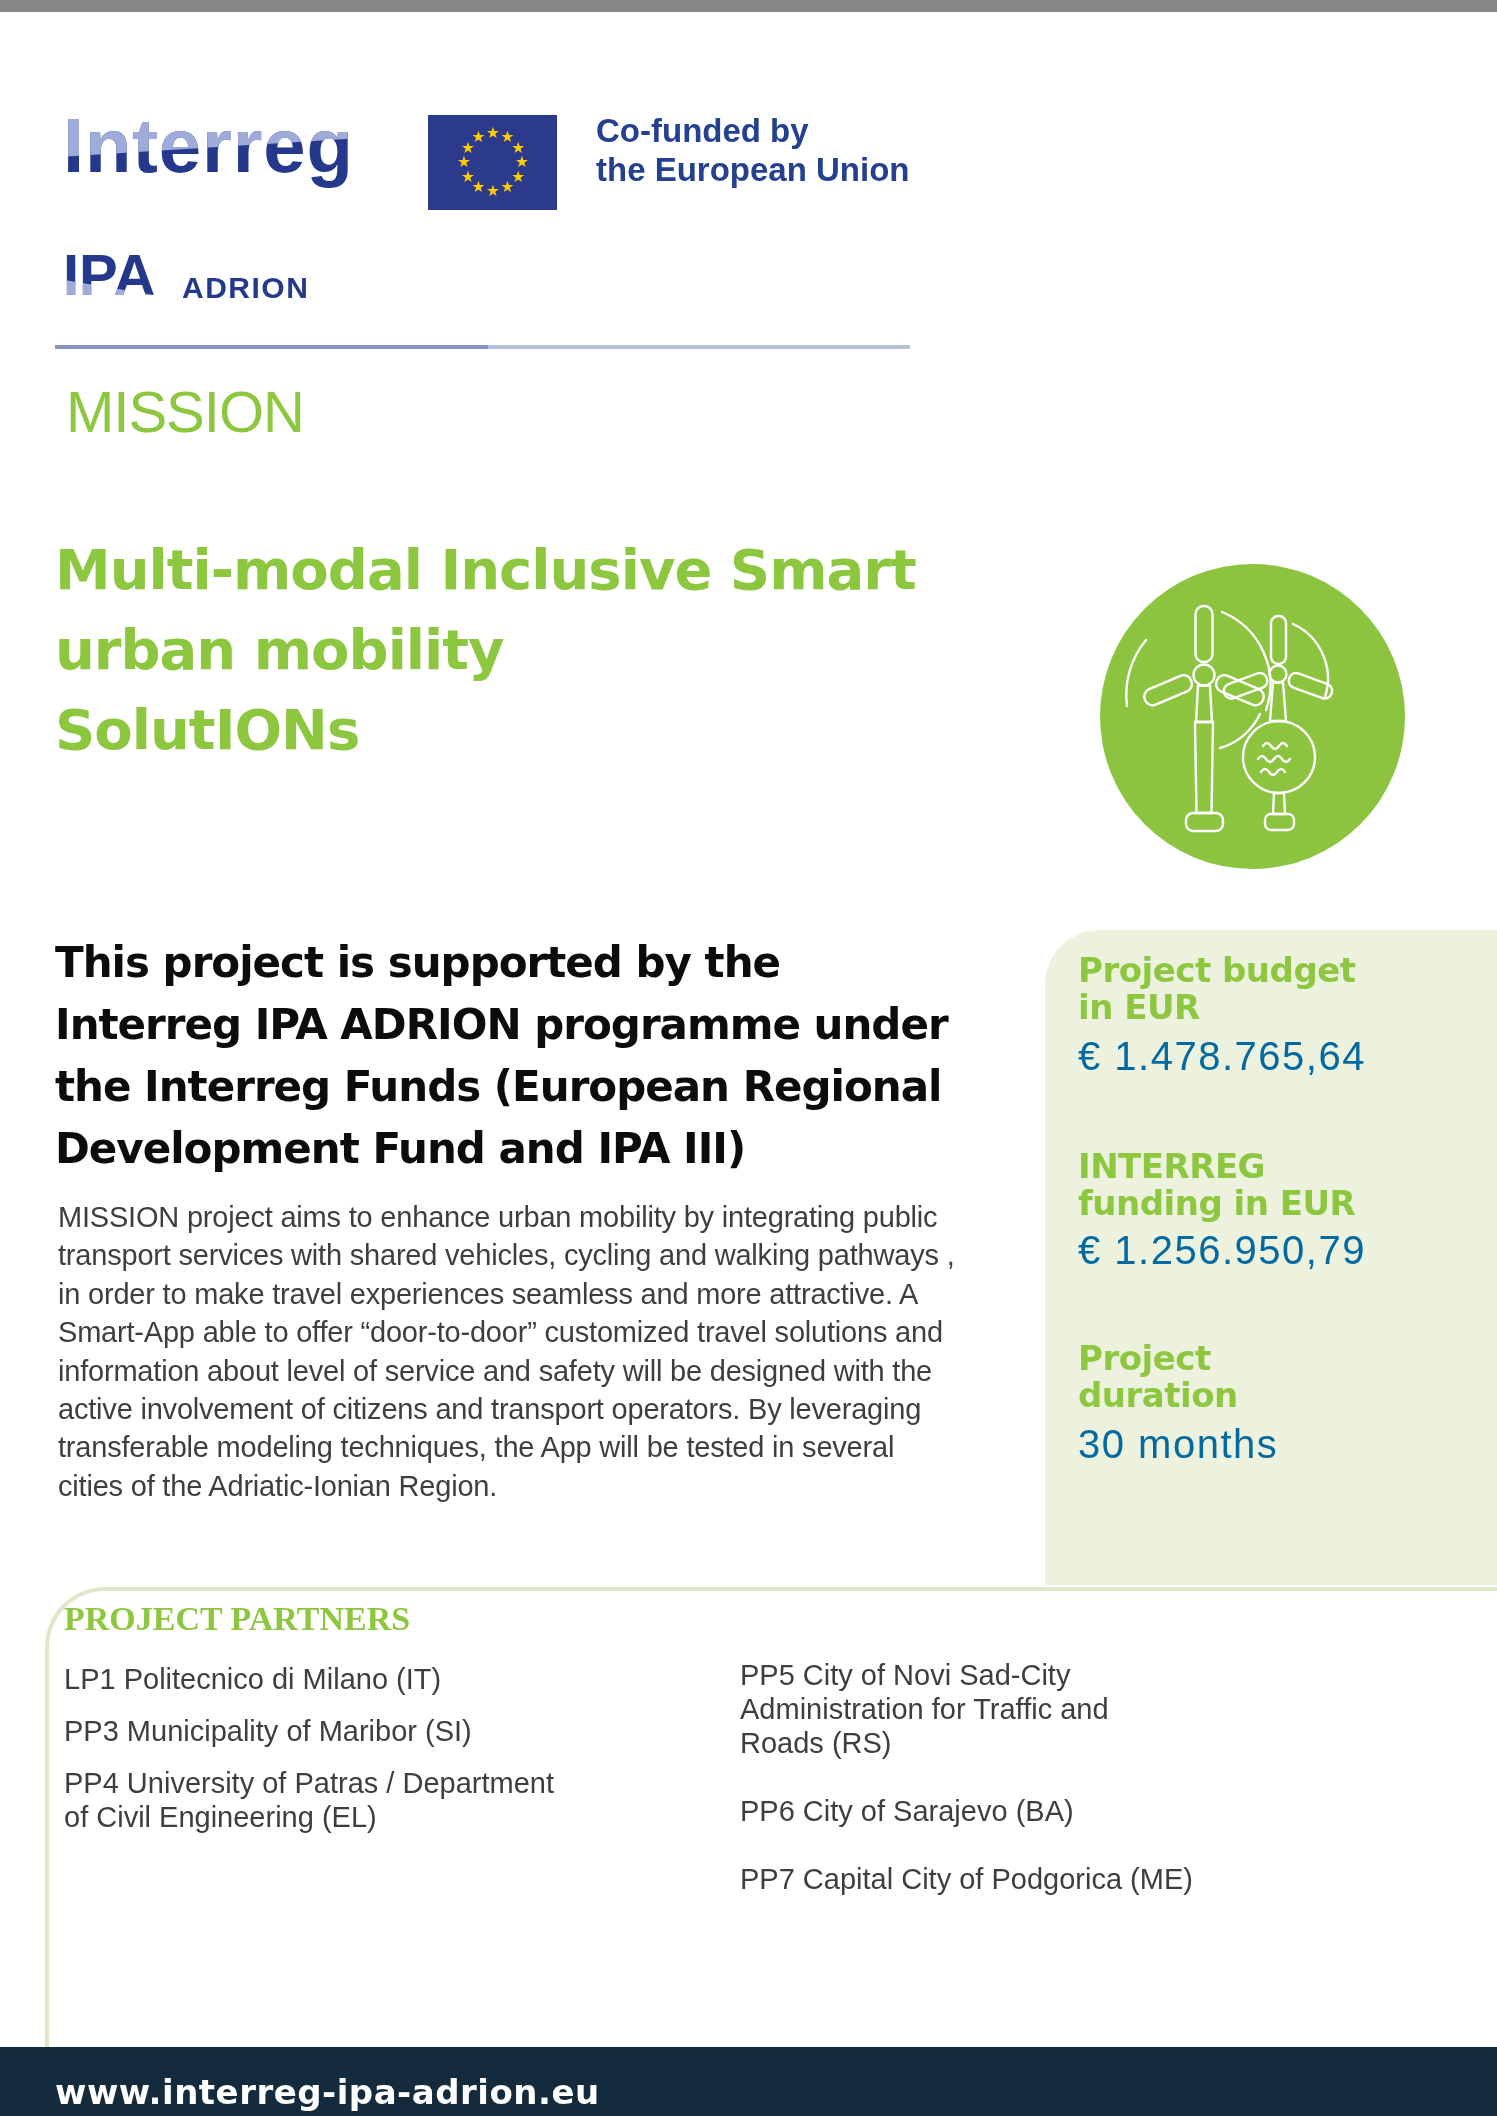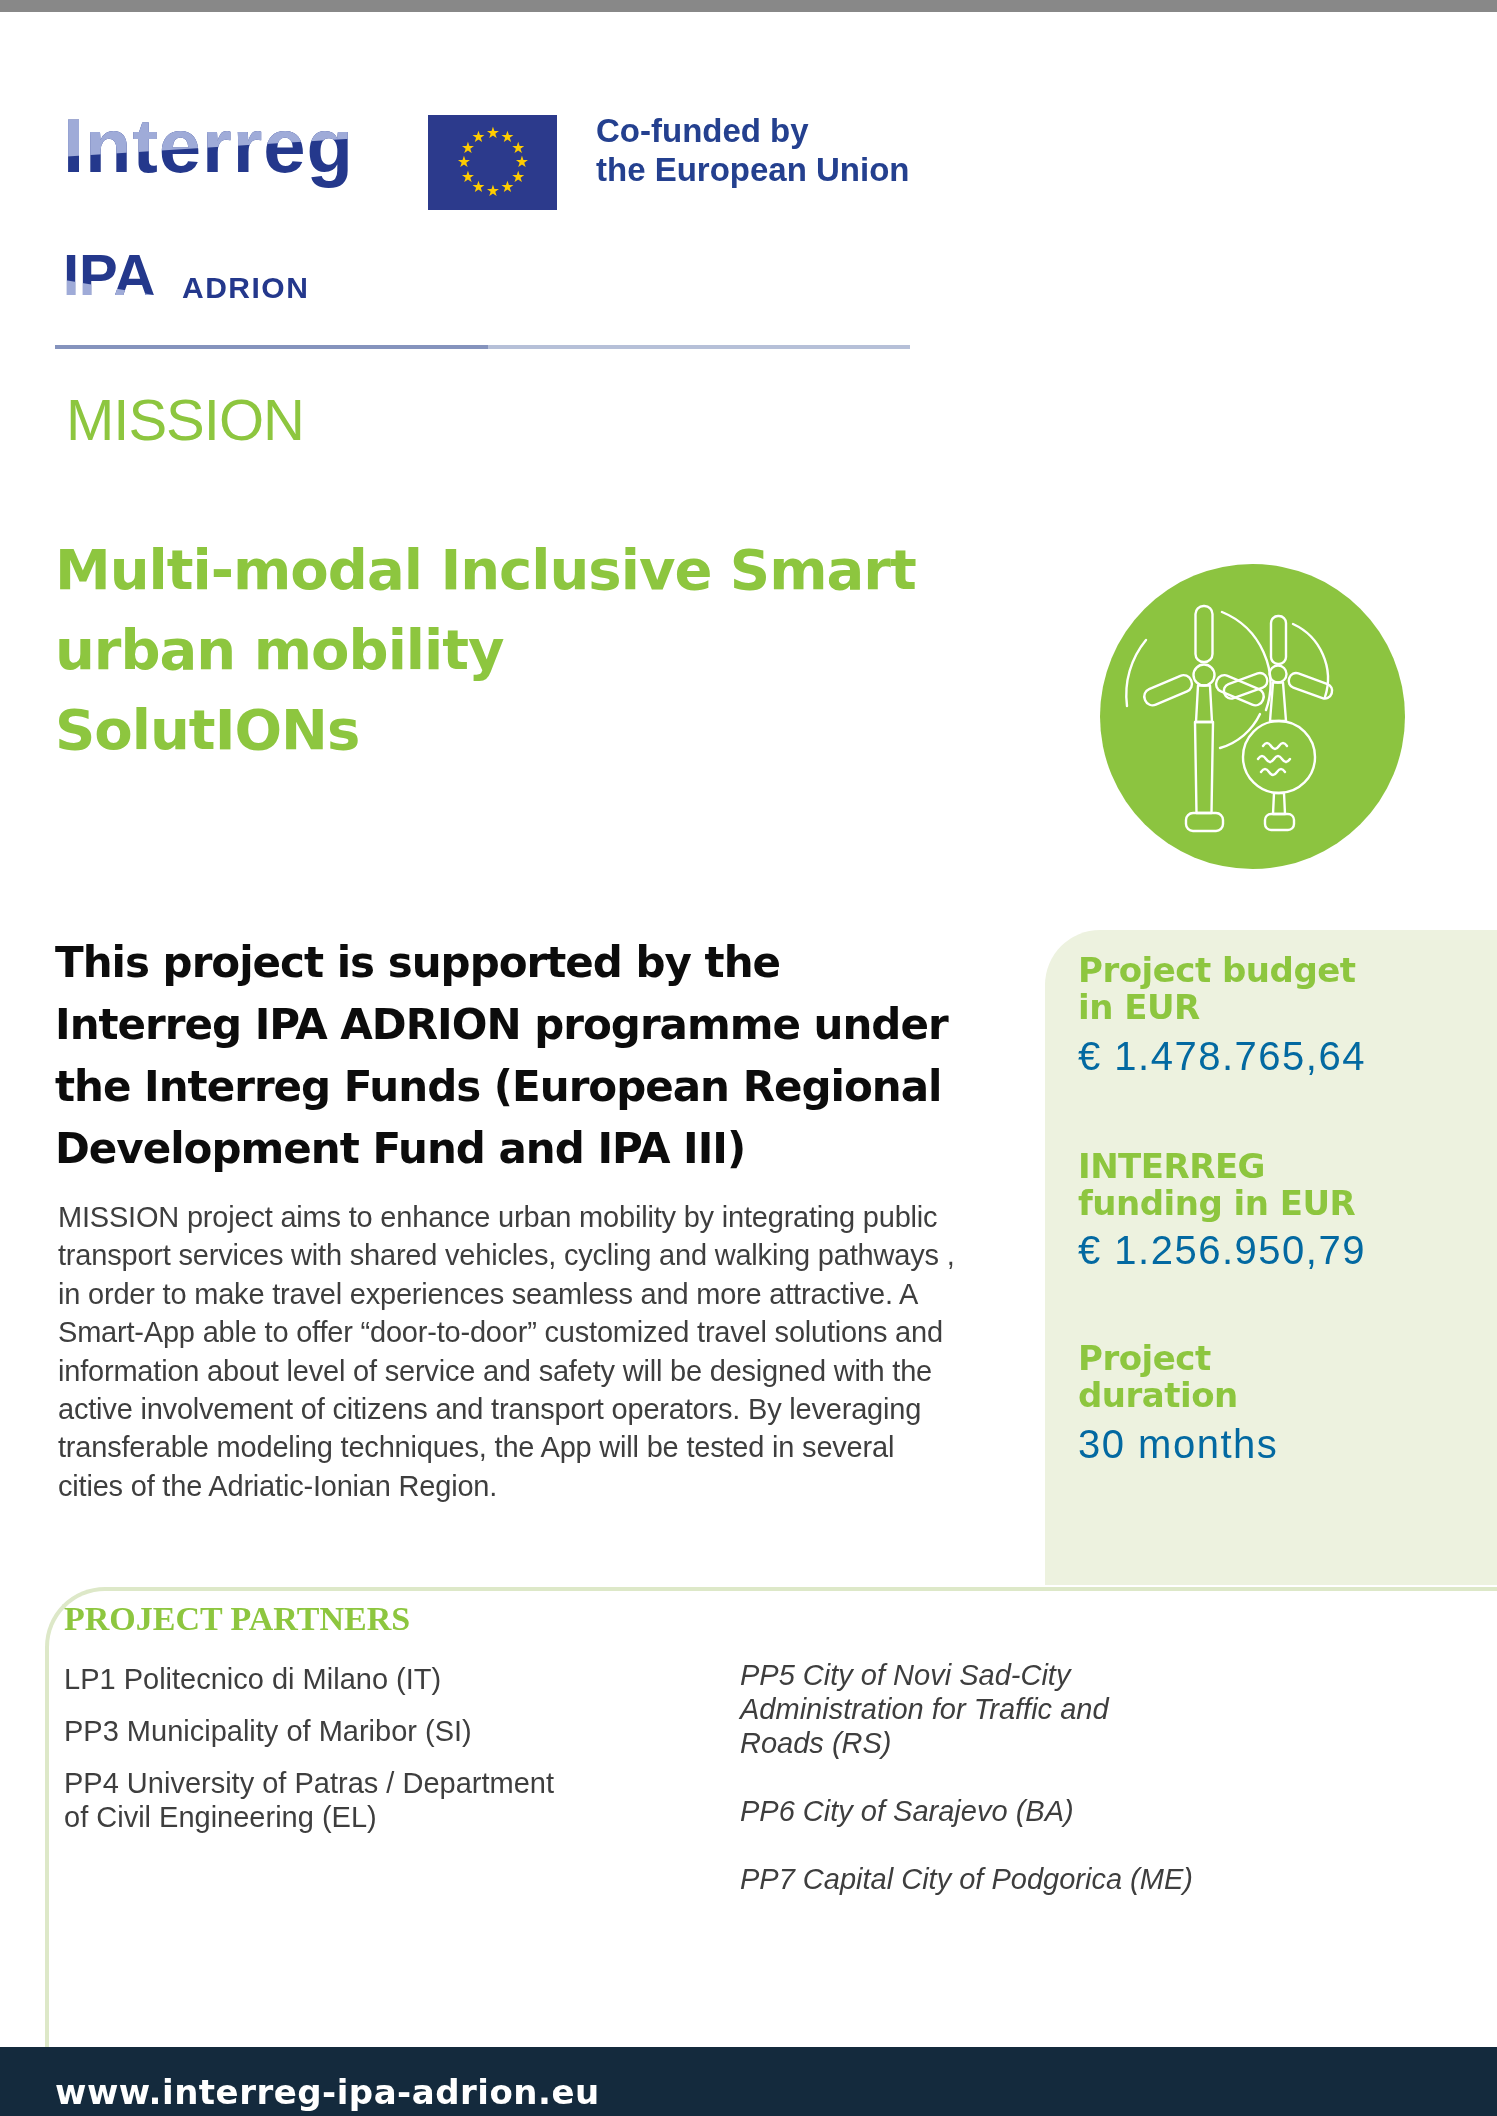--- a/index.html
+++ b/index.html
@@ -16,21 +16,21 @@
   .ipa{left:63px;top:234px;font-size:58px;}
   .ipa .lite{clip-path:polygon(0 58%,100% 85%,100% 100%,0 100%);}
   .adrion{position:absolute;left:182px;top:259px;font-size:30px;font-weight:bold;
     color:#24388c;letter-spacing:1.5px;}
   .eu-flag{position:absolute;left:428px;top:103px;width:129px;height:95px;}
   .cofunded{position:absolute;left:596px;top:100px;font-size:33px;line-height:38.5px;
     font-weight:bold;color:#24408f;}
   .divider{position:absolute;left:55px;top:333px;width:855px;height:4px;
     background:linear-gradient(to right,#8593bd 0 50.6%,#b6c0d8 50.6% 100%);}
   
-  .kicker{position:absolute;left:66px;top:374px;font-size:58px;letter-spacing:-1px;
+  .kicker{position:absolute;left:66px;top:366px;font-size:58px;letter-spacing:-1px;
     color:#8dc63f;font-weight:400;}
   .title{position:absolute;left:55px;top:518px;font-family:"DejaVu Sans",sans-serif;
     font-weight:bold;font-size:56px;line-height:80px;color:#8dc63f;letter-spacing:-1px;}
   .icon-circle{position:absolute;left:1100px;top:552px;width:305px;height:305px;}
   
   .statement{position:absolute;left:55px;top:920px;font-family:"DejaVu Sans",sans-serif;
     font-weight:bold;font-size:42px;line-height:62px;color:#0c0c0c;letter-spacing:-1px;}
   .description{position:absolute;left:58px;top:1186px;width:905px;font-size:29px;
     line-height:38.4px;color:#3e3e3e;letter-spacing:-0.2px;}
   
@@ -40,21 +40,21 @@
   .fact-label{font-family:"DejaVu Sans",sans-serif;font-weight:bold;font-size:34px;
     line-height:37px;color:#8dc63f;letter-spacing:-0.5px;}
   .fact-value{position:absolute;left:33px;font-size:40px;color:#0369a1;letter-spacing:1.5px;}
   
   .partners-box{position:absolute;left:45px;top:1575px;width:1452px;height:460px;
     border-top:4px solid #dde8c8;border-left:4px solid #dde8c8;border-top-left-radius:60px;}
   .partners-heading{position:absolute;left:64px;top:1588px;font-family:Liberation Serif, serif;
     font-weight:bold;font-size:34px;color:#8dc63f;letter-spacing:0;}
   .partner-col{position:absolute;font-size:29px;line-height:34px;color:#3e3e3e;}
   .col-left{left:64px;top:1650px;}
-  .col-right{left:740px;top:1646px;font-style:italic;}
+  .col-right{left:740px;top:1646px;}
   .partner{margin-bottom:18px;}
   .col-right .partner{margin-bottom:34px;}
   .pline{white-space:nowrap;}
   
   .footer{position:absolute;left:0;top:2035px;width:1497px;height:90px;background:#142a3d;
     display:flex;align-items:center;}
   .footer-url{margin-left:55px;font-family:"DejaVu Sans",sans-serif;font-weight:bold;
     font-size:34px;color:#ffffff;letter-spacing:0.5px;}
 </style>
 </head>

